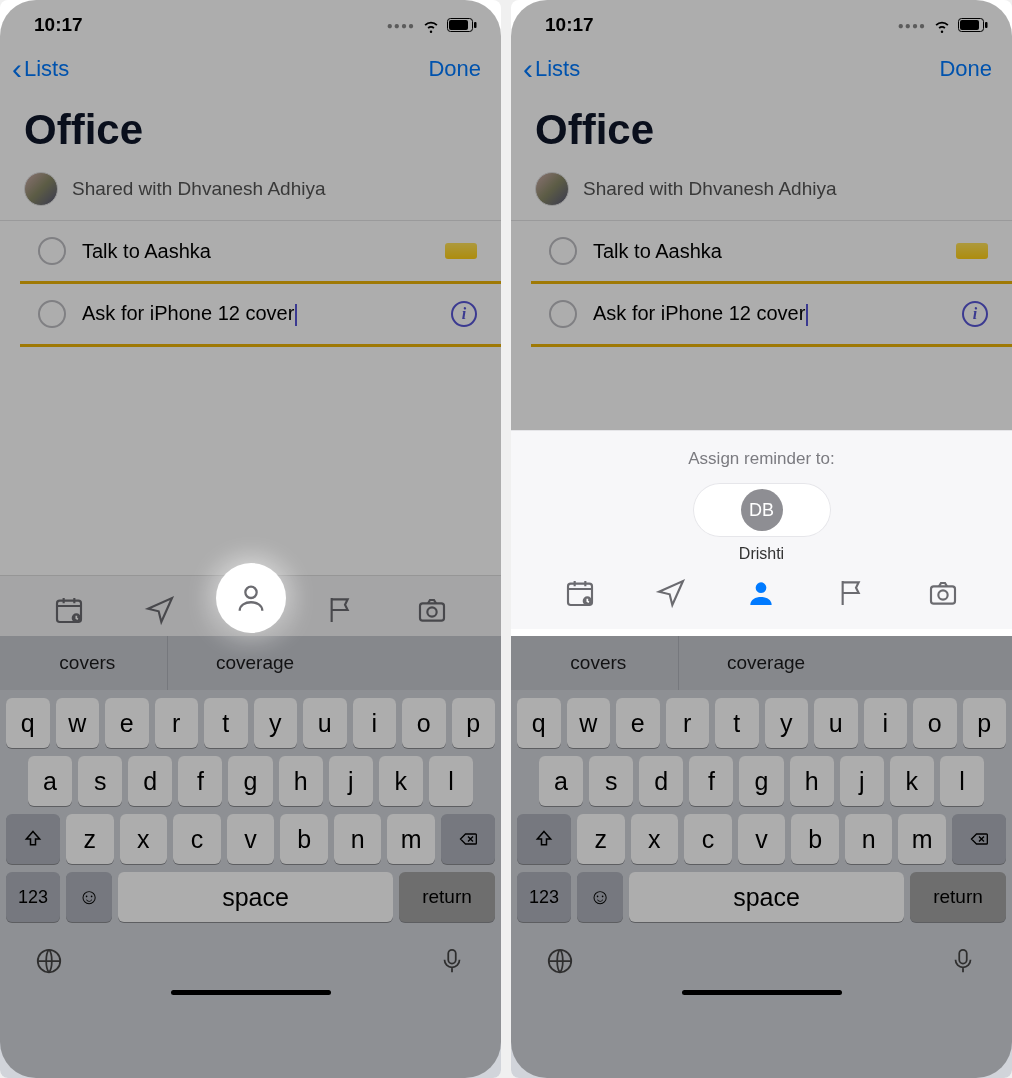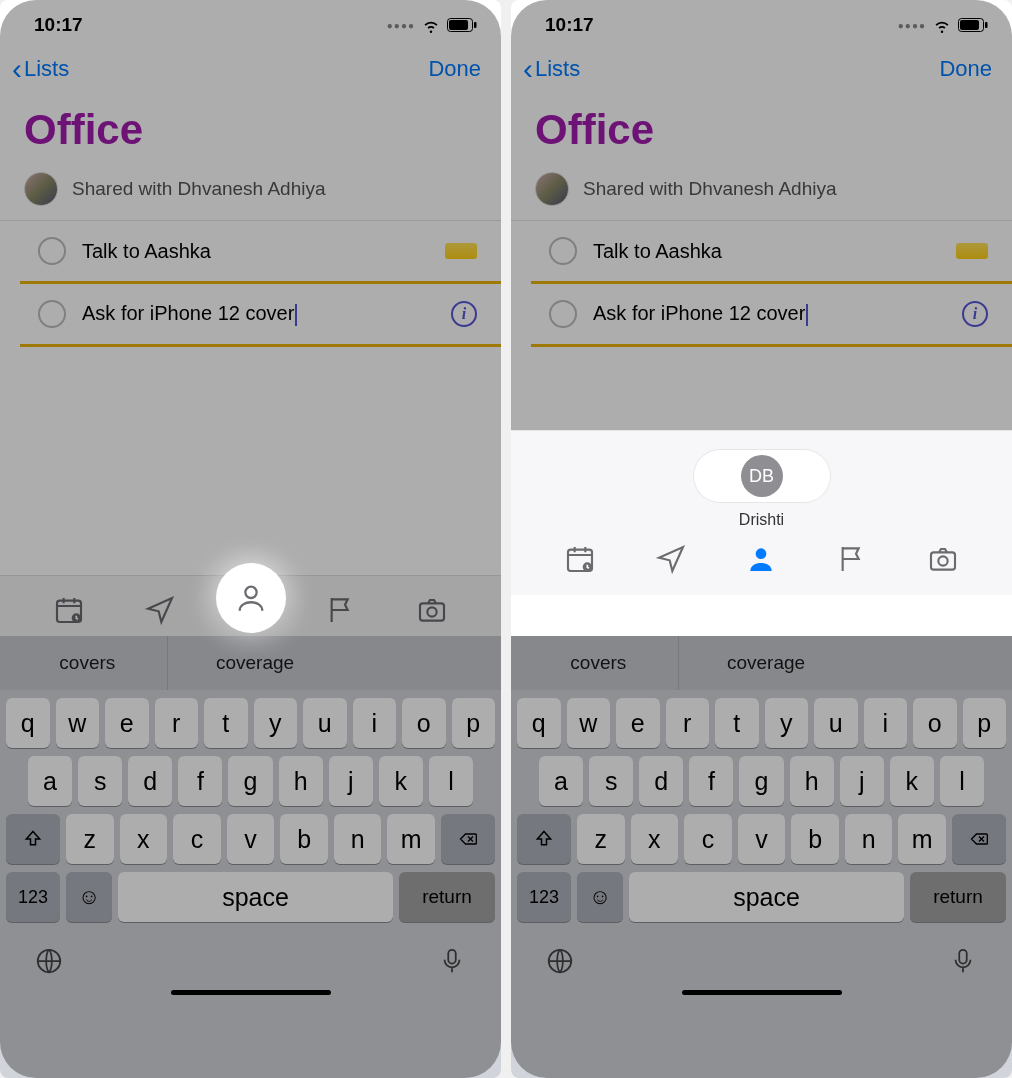--- a/index.html
+++ b/index.html
@@ -50,21 +50,21 @@
     padding: 12px 20px 4px 12px;
     font-size: 22px;
     color: #007aff;
   }
   .nav-left { display:flex; align-items:center; gap:2px; }
   .chev { font-size: 30px; font-weight:300; line-height:1; }
   
   .list-title {
     font-size: 42px;
     font-weight: 700;
-    color: #a21caf;
+    color: #0f172a;
     padding: 18px 24px 10px;
   }
   
   .shared-row {
     display:flex; align-items:center; gap:14px;
     padding: 8px 24px 14px;
     border-bottom: 1px solid #e3e3e5;
   }
   .avatar-img {
     width: 34px; height:34px; border-radius: 50%;
@@ -389,20 +389,21 @@
     <div class="reminder-text">Talk to Aashka</div>
     <div class="flag-yellow"></div>
   </div>
   <div class="reminder-row">
     <div class="circle"></div>
     <div class="reminder-text"><span>Ask for iPhone 12 cover</span><span class="cursor"></span></div>
     <div class="info-icon">i</div>
   </div>
 
   <div class="assign-panel">
+    <div class="assign-title">Assign reminder to:</div>
     <div class="assign-pill-wrap">
       <div class="assign-pill">
         <div class="assign-avatar">DB</div>
       </div>
     </div>
     <div class="assign-name">Drishti</div>
 
     <div class="quick-toolbar t2" style="position:relative; top:auto; border-top:none; padding-top:4px; padding-bottom:16px;">
       <div class="tool-btn">
           <svg viewBox="0 0 24 24" fill="none" stroke="currentColor" stroke-width="1.6">

